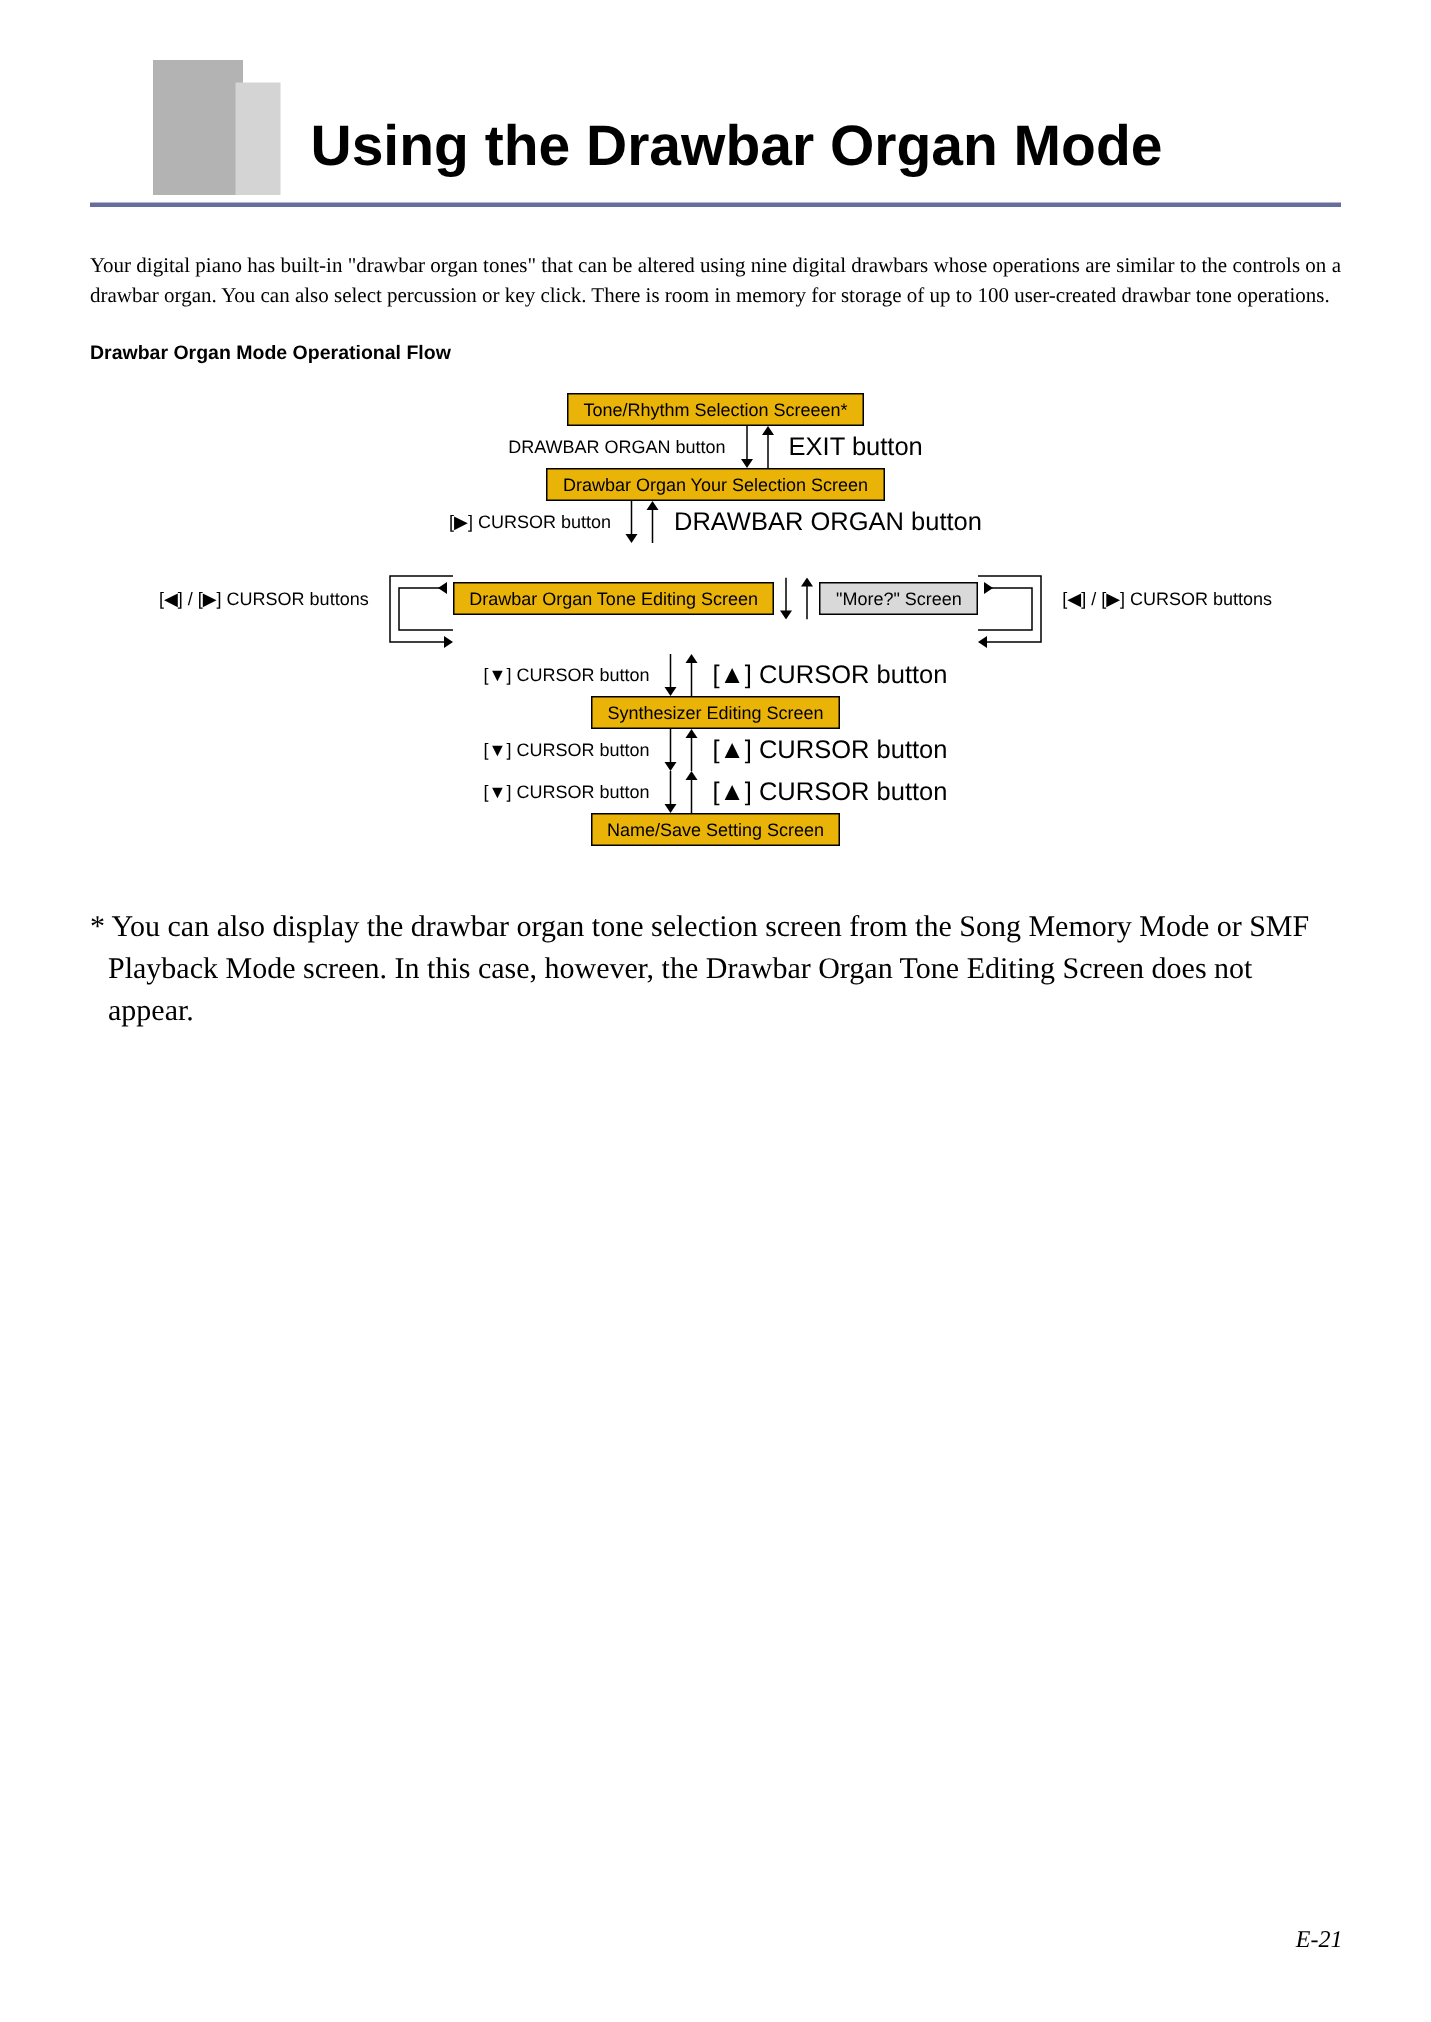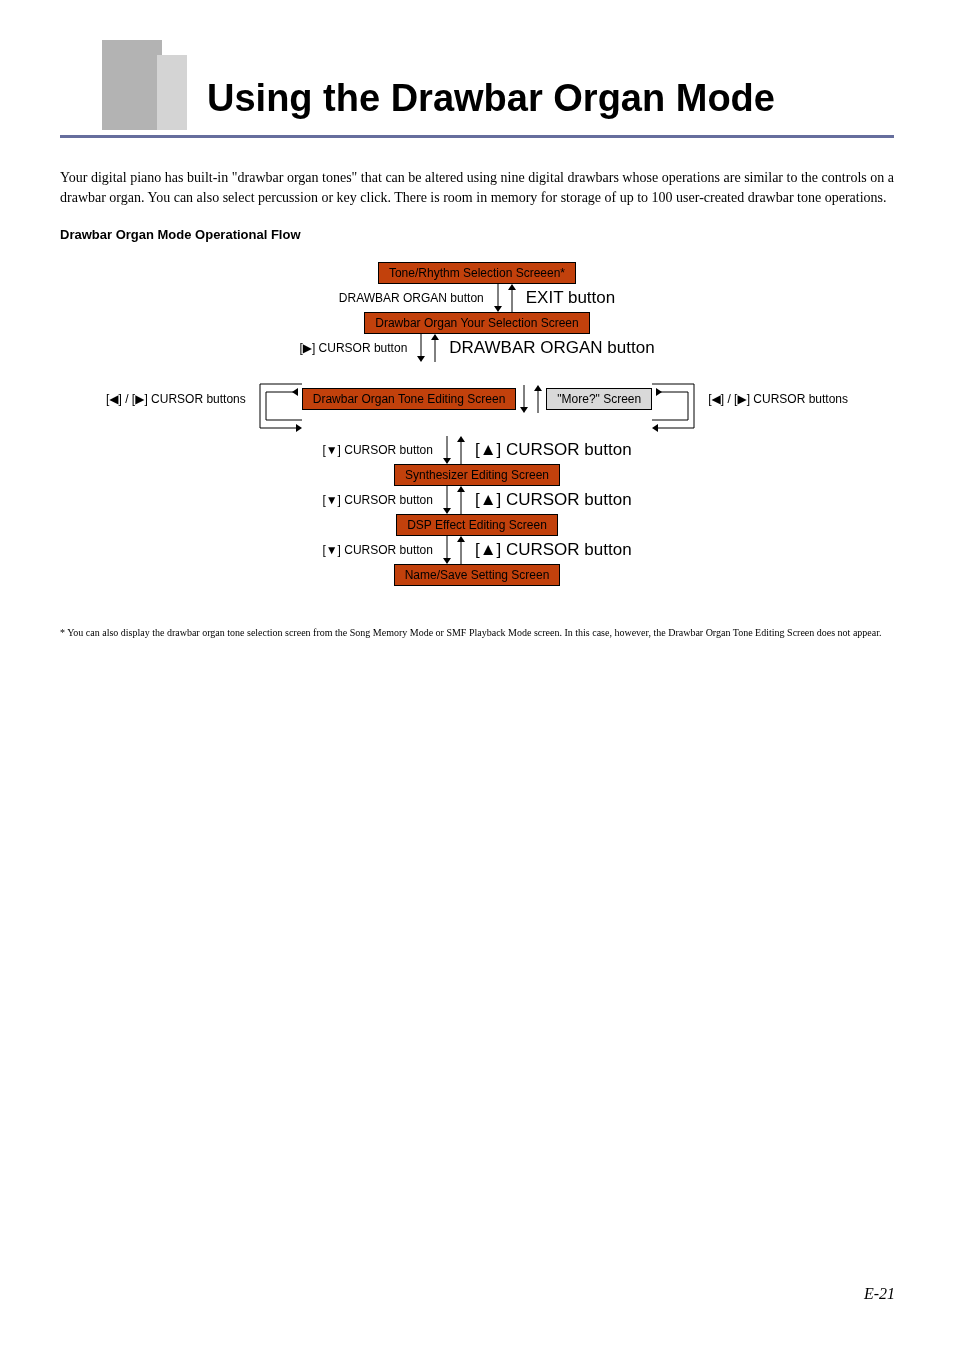--- a/index.html
+++ b/index.html
@@ -68,38 +68,38 @@
     display: flex;
     justify-content: center;
     align-items: center;
     position: relative;
   }
   .nodebox {
     border: 1px solid #000;
     padding: 3px 10px;
     font-size: 12px;
     white-space: nowrap;
-    background: #c2410c;
+    background: #eab308;
   }
   .nodebox-grey {
     background: #d9d9d9;
   }
   .arrow-row {
     display: flex;
     justify-content: center;
     align-items: center;
     height: 28px;
     position: relative;
   }
   .arrow-label-left { text-align: right; padding-right: 6px; font-size: 12px; }
   .arrow-label-right { text-align: left; padding-left: 6px; font-size: 17px; }
   svg.arrows { display: block; }
   .footnote {
     font-family: Georgia, 'Times New Roman', serif;
-    font-size: 10px;
+    font-size: 20px;
     line-height: 1.4;
     margin-top: 40px;
     padding-left: 12px;
     text-indent: -12px;
   }
   .pagenum {
     position: absolute;
     bottom: 45px;
     right: 59px;
     font-style: italic;
@@ -203,23 +203,20 @@
       <span class="arrow-label-left">[▼] CURSOR button</span>
       <svg class="arrows" width="30" height="28">
         <line x1="8" y1="0" x2="8" y2="24" stroke="#000"></line>
           <polygon points="8,28 4,22 12,22"></polygon>
         <line x1="22" y1="28" x2="22" y2="4" stroke="#000"></line>
           <polygon points="22,0 18,6 26,6"></polygon>
       </svg>
       <span class="arrow-label-right">[▲] CURSOR button</span>
     </div>
 
-    <div class="row">
-        <div class="nodebox">DSP Effect Editing Screen</div>
-      </div>
 
     <div class="arrow-row">
       <span class="arrow-label-left">[▼] CURSOR button</span>
       <svg class="arrows" width="30" height="28">
         <line x1="8" y1="0" x2="8" y2="24" stroke="#000"></line>
           <polygon points="8,28 4,22 12,22"></polygon>
         <line x1="22" y1="28" x2="22" y2="4" stroke="#000"></line>
           <polygon points="22,0 18,6 26,6"></polygon>
       </svg>
       <span class="arrow-label-right">[▲] CURSOR button</span>

